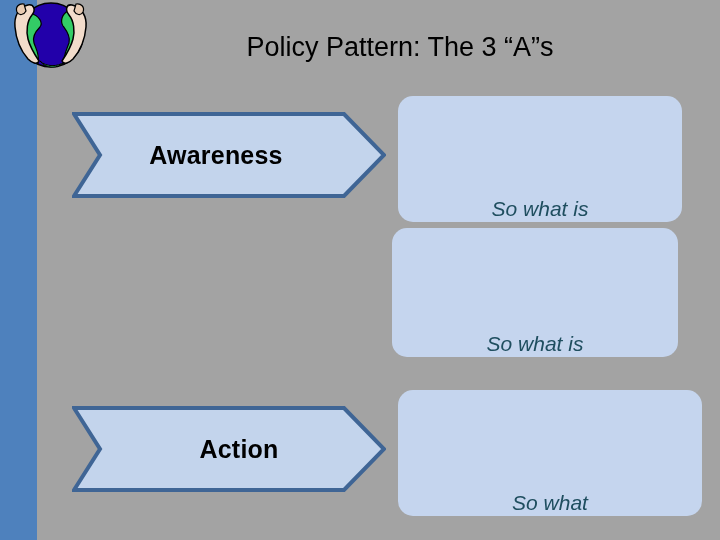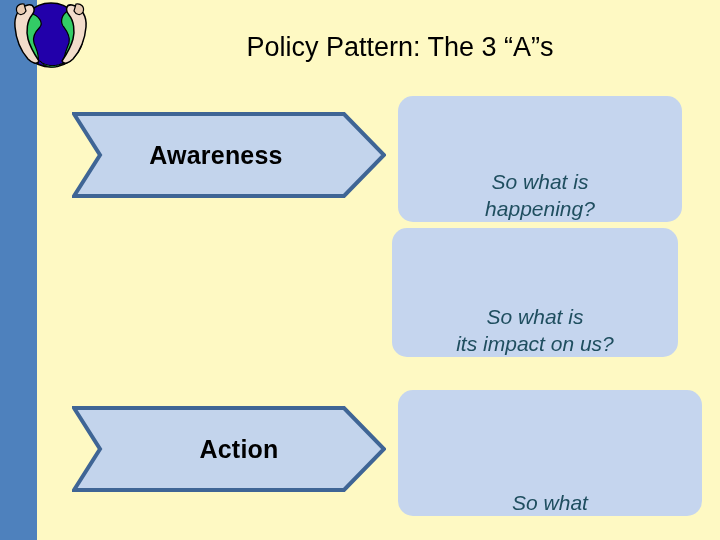--- a/index.html
+++ b/index.html
@@ -12,21 +12,21 @@
     background: #ffffff;
     font-family: "Liberation Sans", sans-serif;
     overflow: hidden;
     position: relative;
   }
 
   
   #slide {
     position: absolute;
     inset: 0;
-    background: #fef9c3;
+    background: #a3a3a3;
   }
 
   
   #sidebar-accent {
     position: absolute;
     left: 0;
     top: 0;
     width: 37px;
     height: 540px;
     background: #4E81BD;
@@ -154,30 +154,28 @@
   <div class="row" id="row-0">
     <div class="chevron">
       <svg viewBox="0 0 314 86" preserveAspectRatio="none" width="314" height="86" aria-hidden="true">
         <polygon points="2,2 272,2 312,43 272,84 2,84 28,43" fill="#C3D4EC" stroke="#3F6595" stroke-width="4" stroke-linejoin="miter"></polygon>
       </svg>
       <div class="chevron-label">Awareness</div>
     </div>
     <div class="callout">
       <span class="callout-text">
         <span>So what is</span><br>
-        <span>happening?</span>
       </span>
     </div>
   </div>
 
   <div class="row" id="row-1">
     <div class="callout">
       <span class="callout-text">
         <span>So what is</span><br>
-        <span>its impact on us?</span>
       </span>
     </div>
   </div>
 
   <div class="row" id="row-2">
     <div class="chevron">
       <svg viewBox="0 0 314 86" preserveAspectRatio="none" width="314" height="86" aria-hidden="true">
         <polygon points="2,2 272,2 312,43 272,84 2,84 28,43" fill="#C3D4EC" stroke="#3F6595" stroke-width="4" stroke-linejoin="miter"></polygon>
       </svg>
       <div class="chevron-label">Action</div>

